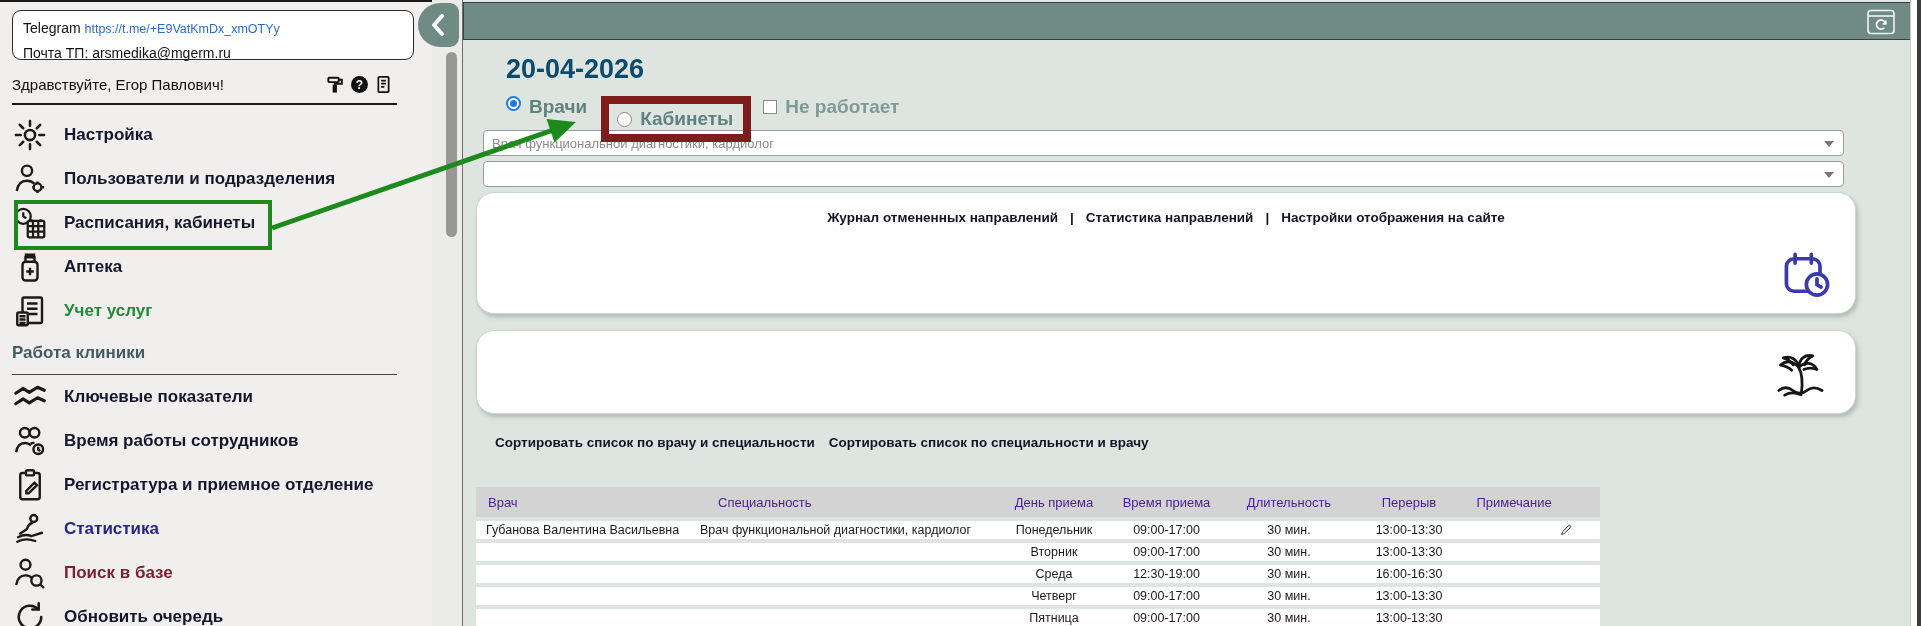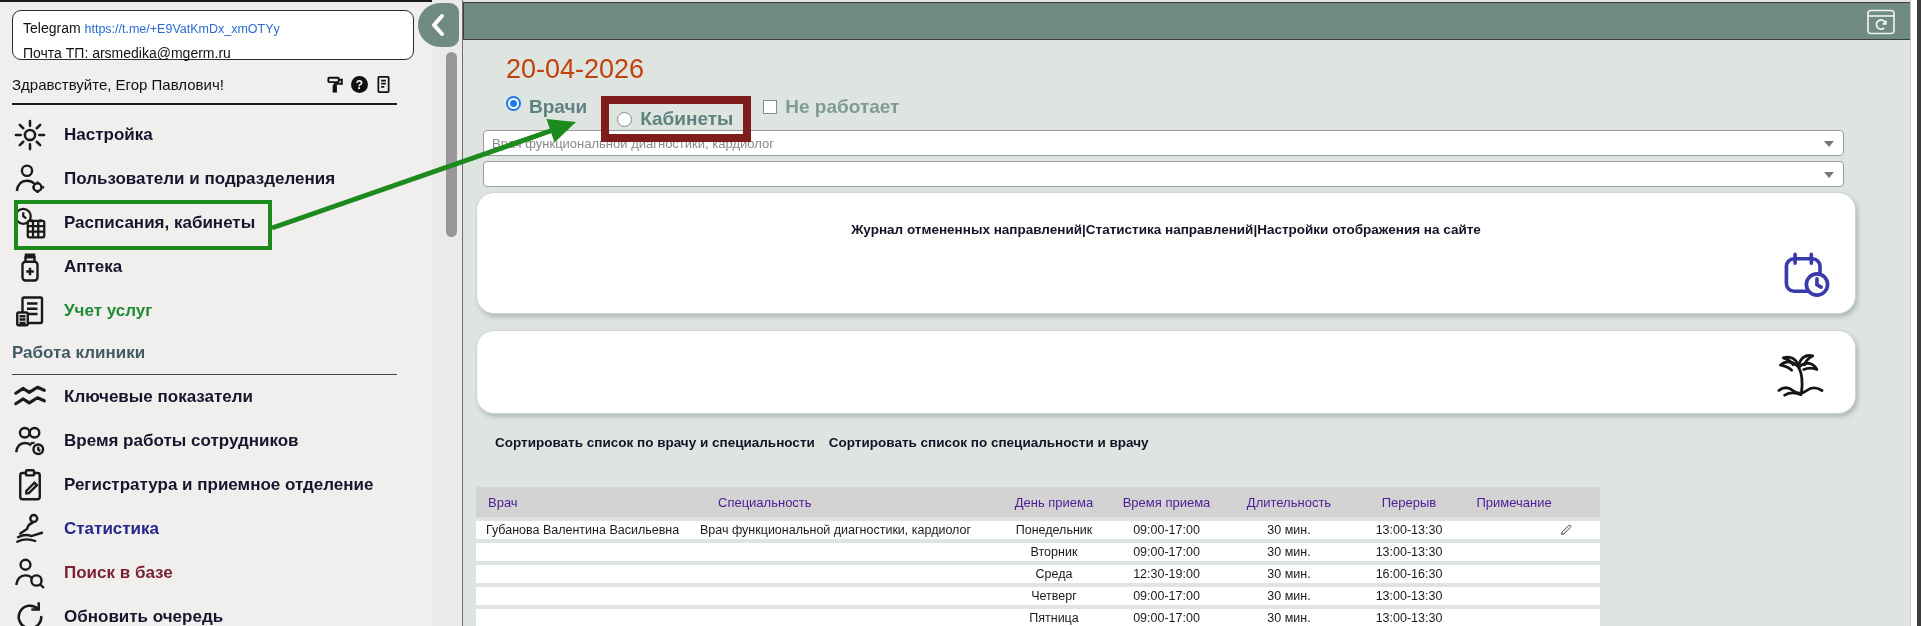--- a/index.html
+++ b/index.html
@@ -45,21 +45,21 @@
   .main { position:absolute; left:462px; top:0; width:1448px; height:626px;
     background:#dee4df; border-left:1px solid #6e6e6e; }
   .topbar { position:absolute; left:0; top:2px; width:1448px; height:38px;
     background:#6f8b84; border:1px solid #3f3f3f; }
   .winrefresh { position:absolute; right:12px; top:5px; width:34px; height:28px;
     color:#f2f4f3; cursor:pointer; }
   .scrolltrack { position:absolute; left:1910px; top:0; width:7px; height:626px;
     background:#ffffff; border-left:1px solid #c9c9c9; }
   .page-edge { position:absolute; left:1917px; top:0; width:4px; height:626px; background:#3c3c3c; }
 
-  .date-h { position:absolute; left:43px; top:54px; font-size:27px; font-weight:normal; color:#c2410c; }
+  .date-h { position:absolute; left:43px; top:54px; font-size:27px; font-weight:bold; color:#0c4a6e; }
 
   .filterrow { position:absolute; left:43px; top:96px; height:34px; display:flex; align-items:flex-start; }
   .radio { width:15px; height:15px; border-radius:50%; background:#fff; border:1px solid #8a8a8a;
     display:inline-flex; align-items:center; justify-content:center; cursor:pointer; }
   .radio.sel { border:2px solid #1c79e8; }
   .radio.sel .dot { width:7px; height:7px; border-radius:50%; background:#1c79e8; }
   .flabel { font-size:19px; font-weight:bold; color:#5d827f; margin-left:8px; }
   .flabel.light { color:#7f9b95; }
   .checkbox { width:14px; height:14px; background:#fff; border:1px solid #8a8a8a; cursor:pointer; }
   .rooms-box { display:flex; align-items:center; border:8px solid #7f1d1d;
@@ -70,22 +70,22 @@
     border:1px solid #9c9c9c; border-radius:4px; font-size:13px; color:#8a8a8a;
     display:flex; align-items:center; padding:0 26px 0 8px; cursor:pointer; }
   .sel1 { top:130px; } .sel2 { top:161px; }
   .caret { position:absolute; right:9px; top:10px; width:0; height:0;
     border-left:5px solid transparent; border-right:5px solid transparent; border-top:6px solid #777; }
 
   .panel { position:absolute; left:13px; width:1380px; background:#fff; border-radius:18px;
     border:1px solid #ccd5cf; box-shadow:2px 3px 4px rgba(90,115,105,.35); }
   .panel1 { top:192px; height:122px; }
   .panel2 { top:330px; height:84px; }
-  .panel-links { display:flex; justify-content:center; align-items:center; gap:0;
-    padding-top:17px; font-size:13.5px; font-weight:bold; color:#131328;margin-top:12px; }
+  .panel-links { display:flex; justify-content:center; align-items:center; gap:12px;
+    padding-top:17px; font-size:13.5px; font-weight:bold; color:#131328; }
   .panel-links .plink { cursor:pointer; }
   .panel-links .sep { font-weight:bold; color:#131328; }
   .calclock { position:absolute; right:22px; bottom:12px; width:52px; height:52px; color:#3a3aad; cursor:pointer; }
   .palm { position:absolute; right:26px; top:14px; width:56px; height:56px; color:#161616; }
 
   .sortrow { position:absolute; left:32px; top:435px; display:flex; gap:14px;
     font-size:13.5px; font-weight:bold; color:#131328; }
   .sortrow span { cursor:pointer; }
 
   .sched { position:absolute; left:13px; top:483px; width:1124px;

